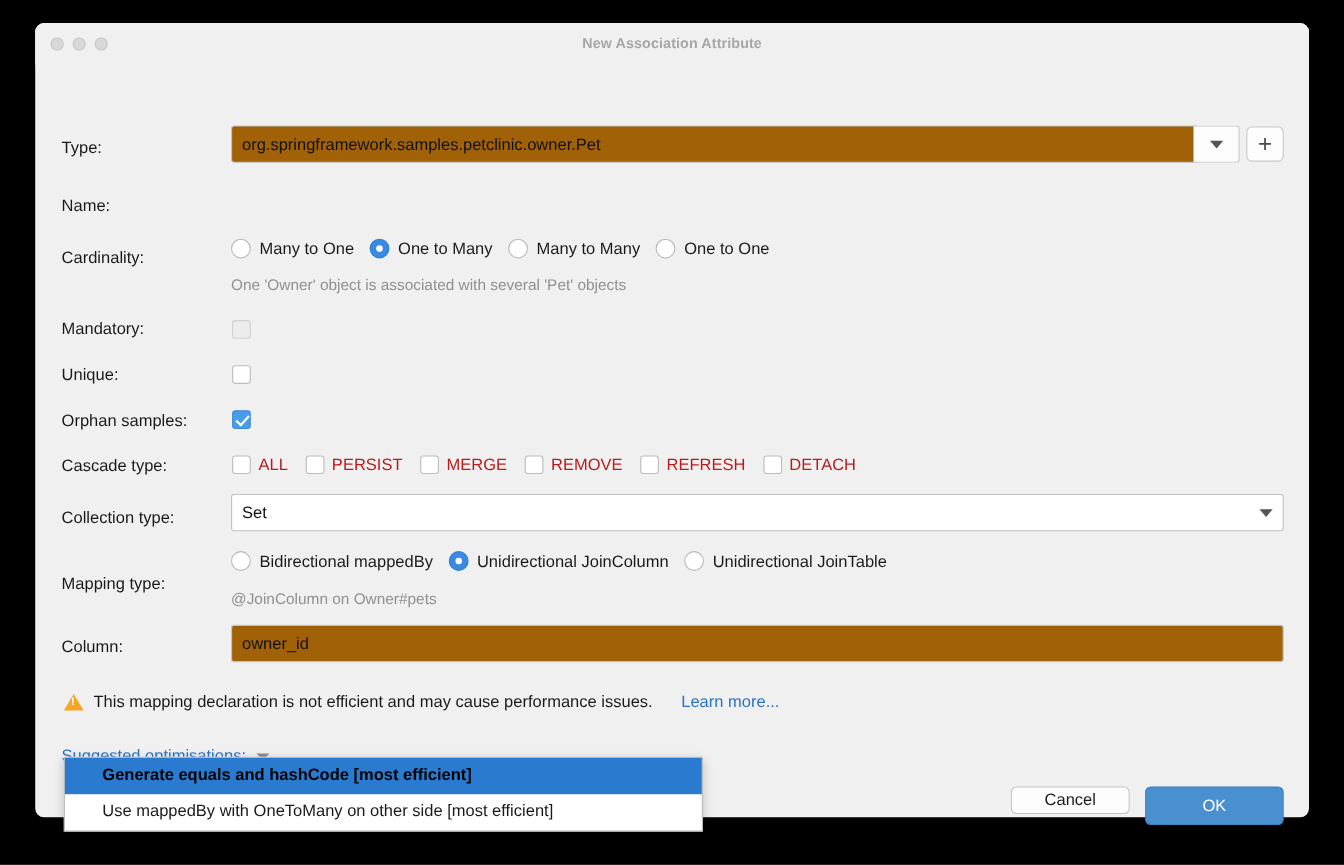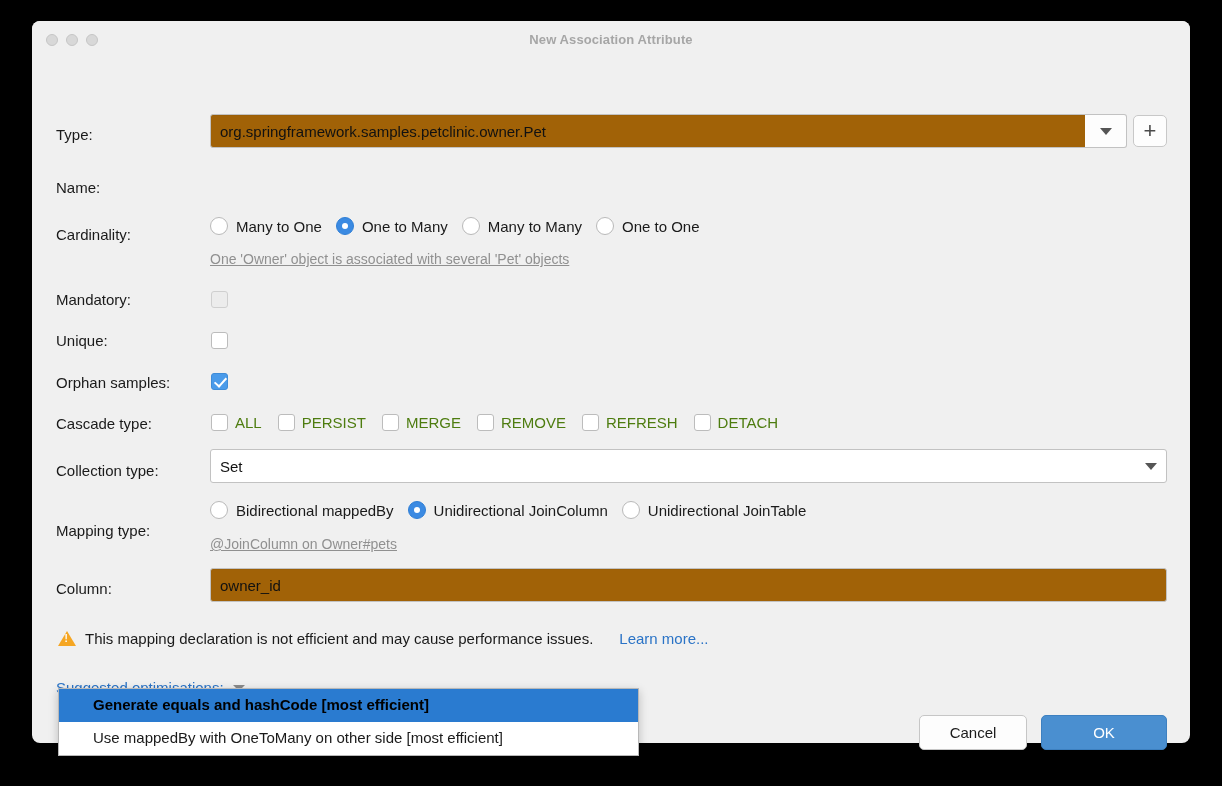--- a/index.html
+++ b/index.html
@@ -130,21 +130,20 @@
     font-size: 15px;
     color: #1a1a1a;
     margin-left: 8px;
     white-space: nowrap;
   }
   .hint {
     position: absolute;
     font-size: 14px;
     color: #909090;
     white-space: nowrap;
-    text-decoration: underline;
   }
 
   
   .cb {
     position: absolute;
     width: 17px; height: 17px;
     border-radius: 3px;
     background: #ffffff;
     border: 1px solid #bcbcbc;
   }
@@ -167,21 +166,21 @@
   .cb-inline {
     position: relative;
     width: 17px; height: 17px;
     border-radius: 3px;
     background: #ffffff;
     border: 1px solid #bcbcbc;
     flex: 0 0 auto;
   }
   .cb-label {
     font-size: 15px;
-    color: #4d7c0f;
+    color: #b91c1c;
     margin-left: 7px;
     white-space: nowrap;
   }
 
   
   .combo {
     position: absolute;
     background: #ffffff;
     border: 1px solid #c2c2c2;
     border-radius: 3px;
@@ -399,17 +398,17 @@
     <div id="sugg-row" style="left:24px; top:620px;">
       <span id="sugg-label">Suggested optimisations:</span>
       <span class="chev"></span>
     </div>
 
     <div id="popup" style="left:26px; top:629px; width:581px;">
       <div class="popup-item sel">Generate equals and hashCode [most efficient]</div>
       <div class="popup-item">Use mappedBy with OneToMany on other side [most efficient]</div>
     </div>
 
-    <div class="btn" id="btn-cancel" style="left:887px; top:656px; width:108px; height:35px;">Cancel</div>
+    <div class="btn" id="btn-cancel" style="left:887px; top:656px; width:108px; height:25px;">Cancel</div>
     <div class="btn" id="btn-ok" style="left:1009px; top:656px; width:126px; height:35px;">OK</div>
 
   </div>
 </div>
 
 </body></html>

